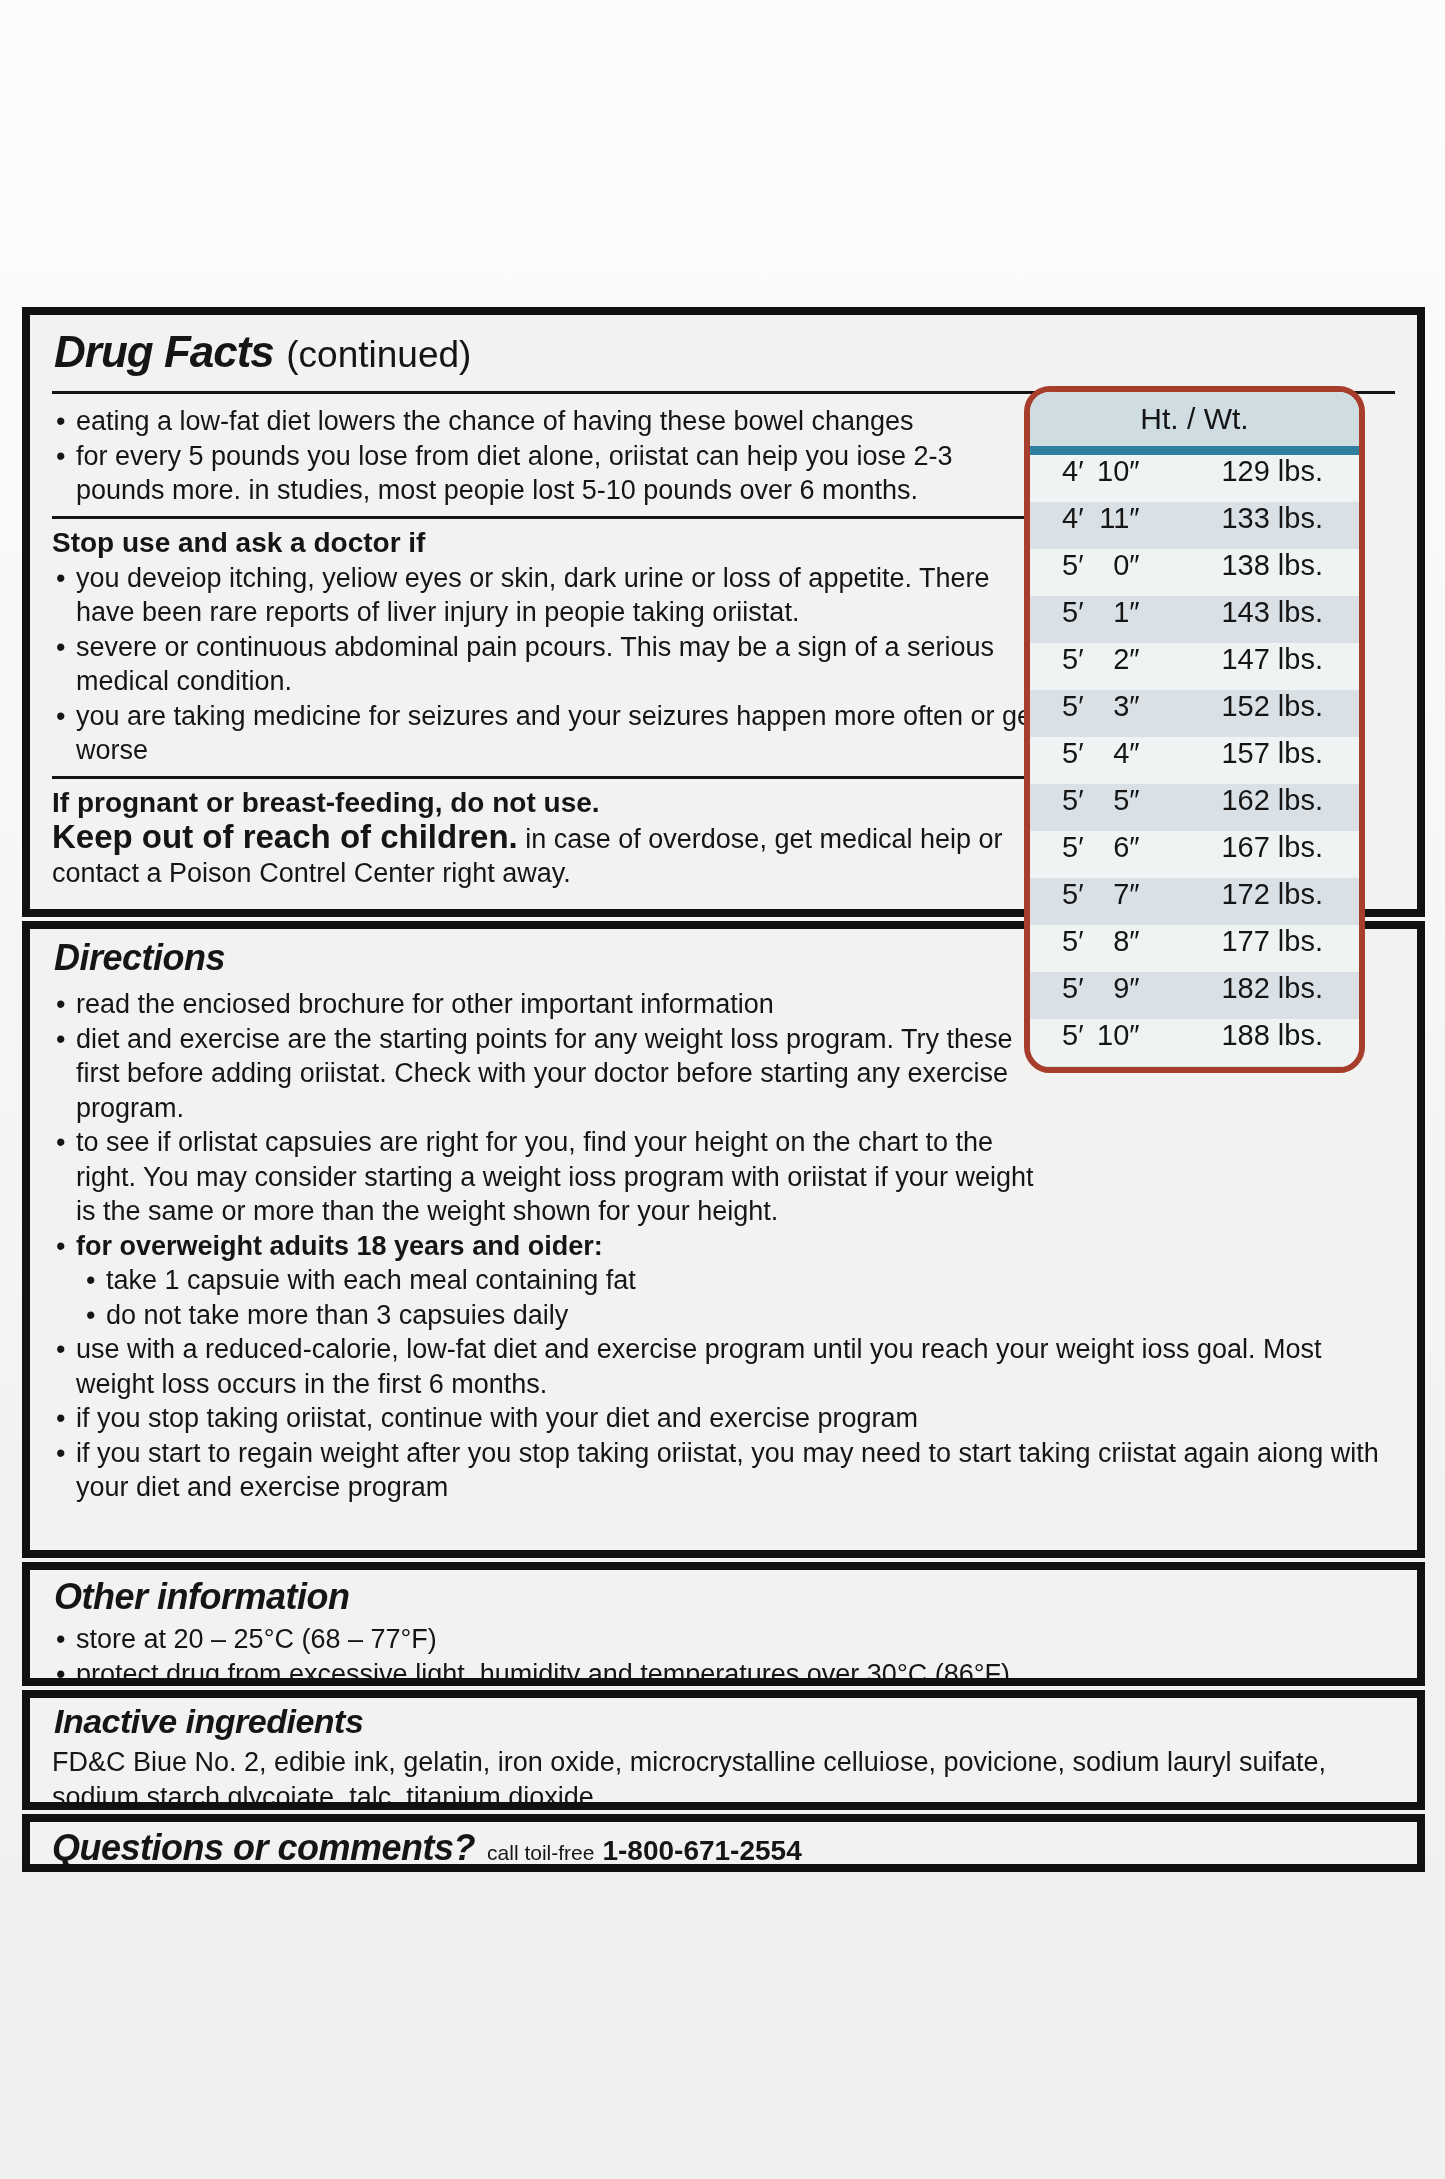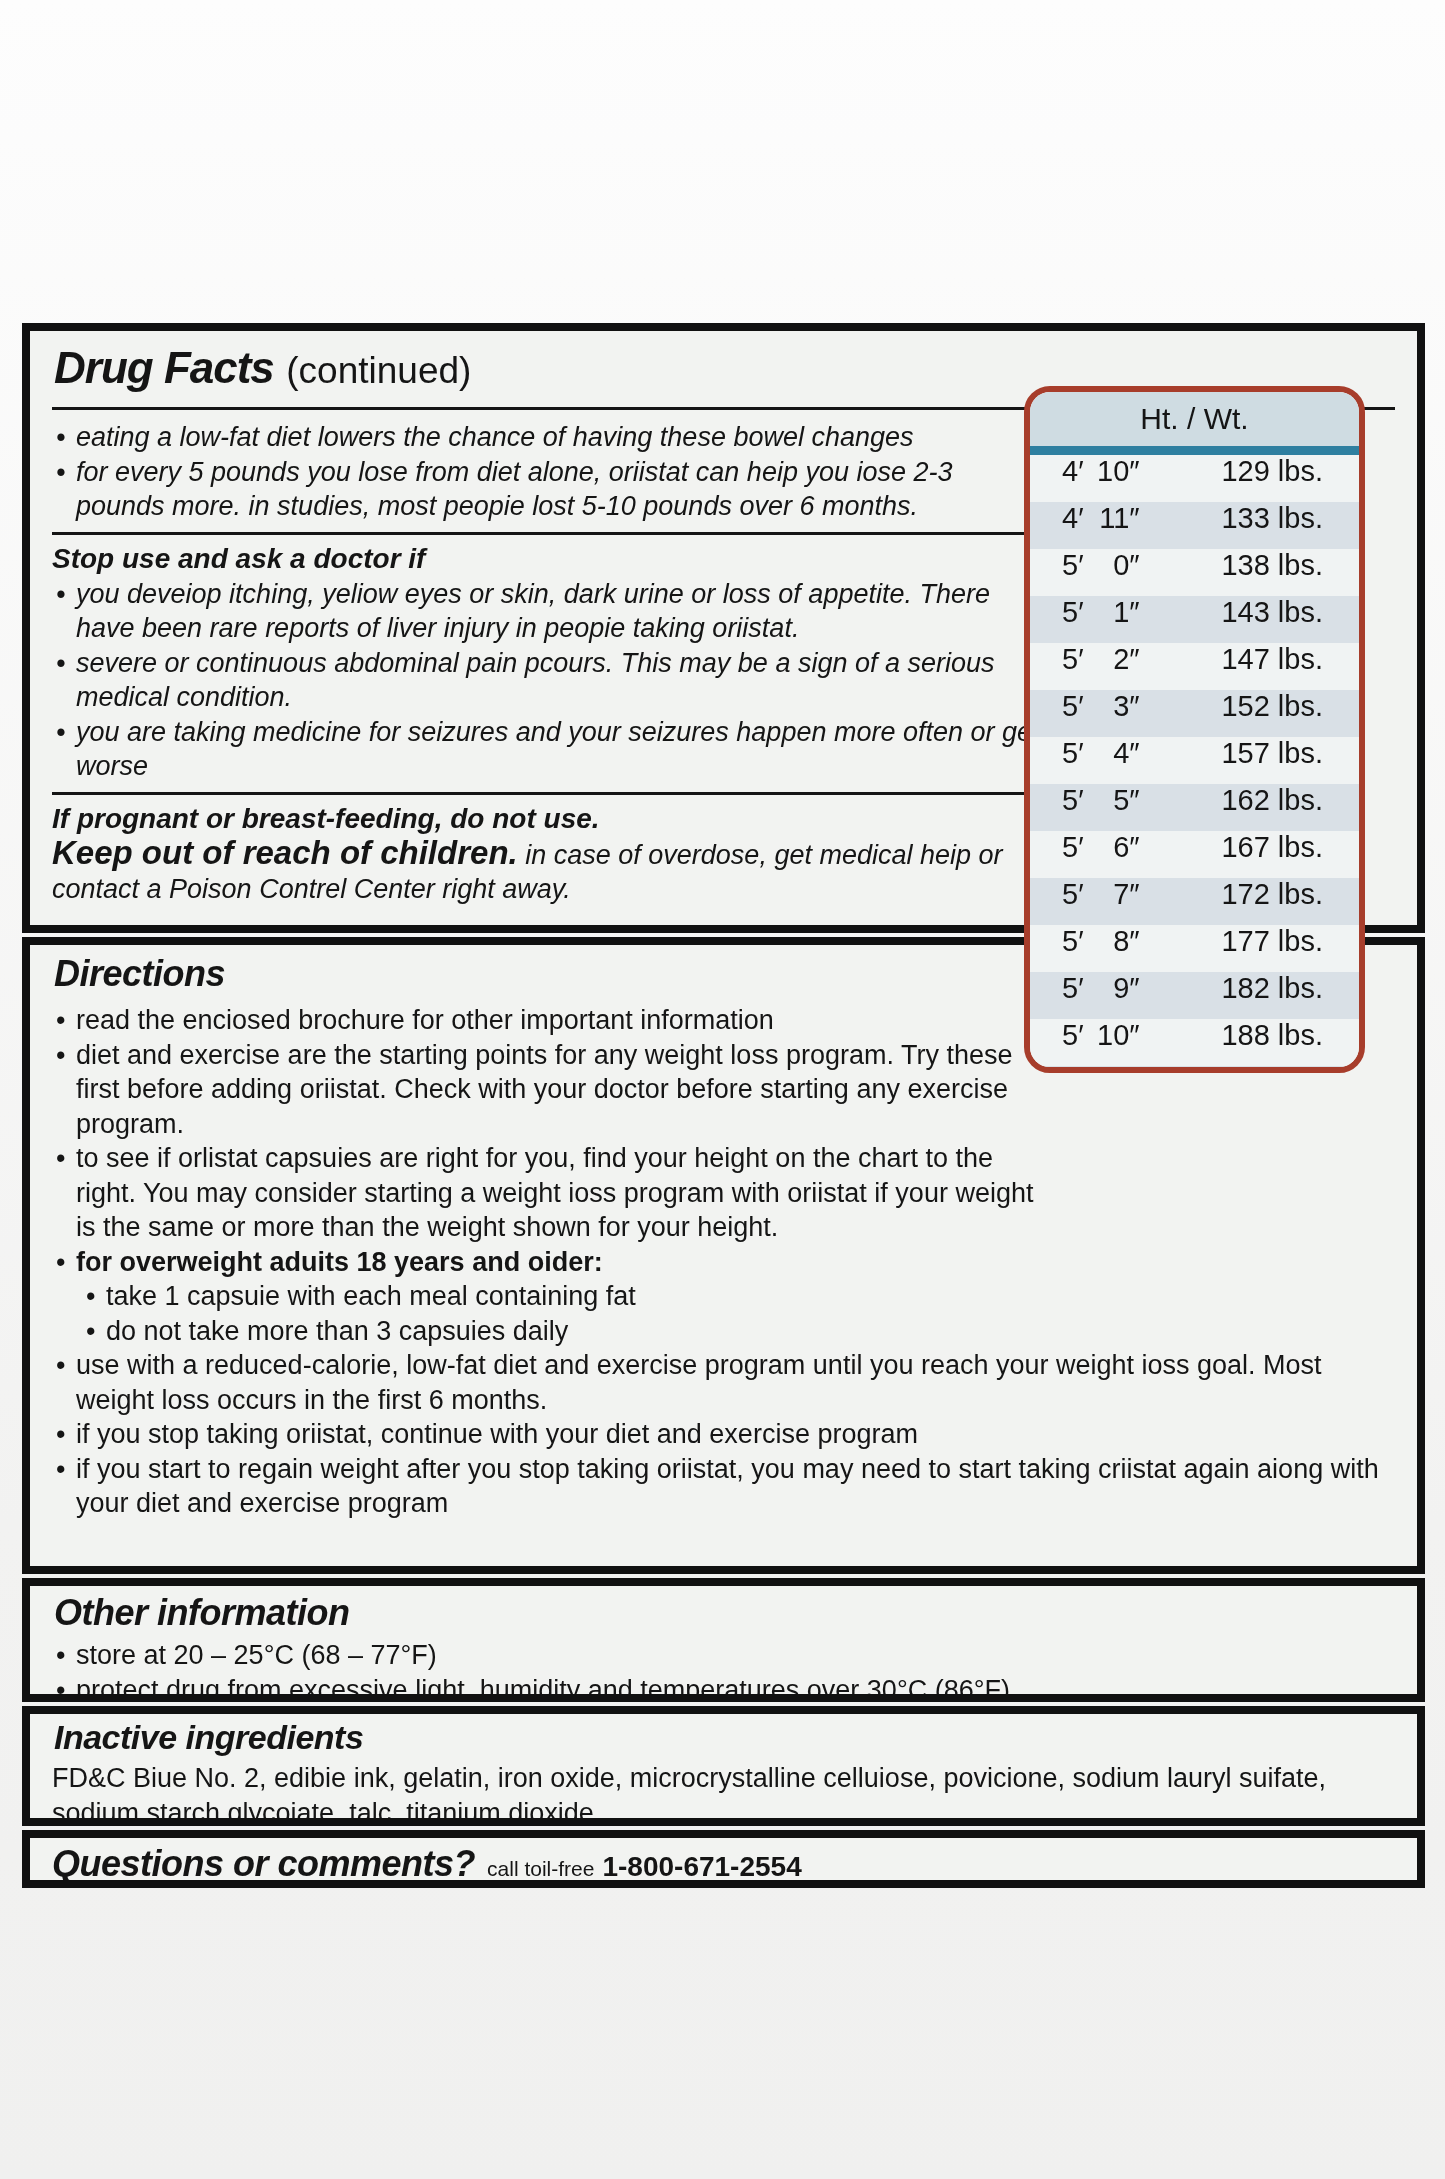--- a/index.html
+++ b/index.html
@@ -7,33 +7,32 @@
     width:1445px;height:2179px;position:relative;
     background:linear-gradient(180deg,#fdfdfd 0%,#f2f2f1 70%,#f0f0ef 100%);
     font-family:"Liberation Sans","DejaVu Sans",sans-serif;
     color:#151515;
     -webkit-font-smoothing:antialiased;
   }
   .box{
     position:absolute;left:22px;width:1403px;
     background:#f2f3f1;border:8px solid #111;box-sizing:border-box;
     overflow:hidden;
-    margin-top:16px;
   }
   #box-top{top:307px;height:610px;padding:4px 22px 0 22px;}
   #box-directions{top:921px;height:637px;padding:6px 22px 0 22px;}
   #box-other{top:1562px;height:124px;padding:4px 22px 0 22px;}
   #box-inactive{top:1690px;height:120px;padding:2px 8px 0 22px;}
   #box-questions{top:1814px;height:58px;padding:5px 22px 0 22px;}
 
   .titlebar{border-bottom:3px solid #151515;padding:8px 0 14px 2px;margin-bottom:10px;}
   .title-main{font-size:44px;font-weight:bold;font-style:italic;letter-spacing:-1px;}
   .title-suffix{font-size:37px;margin-left:8px;}
 
-  .colwrap{padding-right:355px;font-style:italic;}
+  .colwrap{padding-right:355px;}
   .body-text,.b{font-size:27px;line-height:34.5px;}
   .b{position:relative;padding-left:24px;margin:0;}
   .b::before{content:"\2022";position:absolute;left:4px;}
   .b.sub{margin-left:30px;}
   .b.bold-full{font-weight:bold;}
   .thinrule{border-top:3px solid #151515;margin:8px 0 6px 0;}
   .bold-head{font-size:28px;font-weight:bold;line-height:36px;}
   .para-bold{font-size:28px;font-weight:bold;line-height:35px;margin:0;}
   .para{font-size:27px;line-height:34.5px;margin:0;}
   .para b{font-size:33px;}

